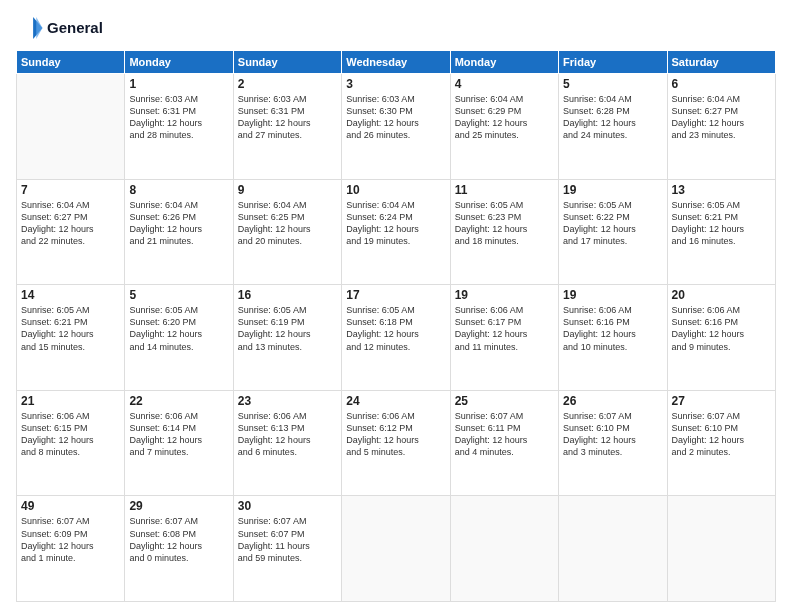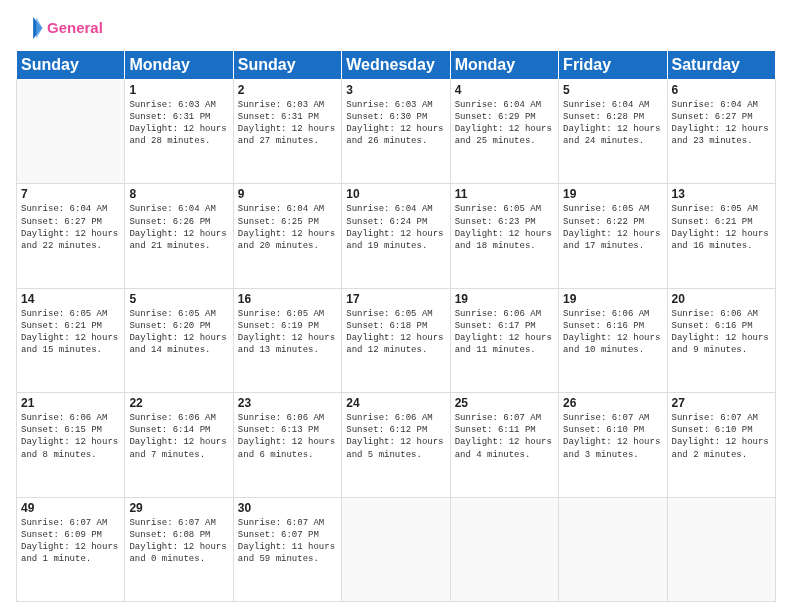--- a/index.html
+++ b/index.html
@@ -28,21 +28,21 @@
       align-items: center;
       gap: 0;
     }
     .logo-text {
       font-size: 15px;
       font-weight: bold;
       color: #333;
       line-height: 1.1;
     }
     .logo-text span {
-      color: #ec4899;
+      color: #0f172a;
     }
     .logo-icon {
       width: 28px;
       height: 28px;
       margin-right: 3px;
     }
     .title-block {
       text-align: right;
     }
     .month-title {
@@ -56,21 +56,21 @@
       color: #555;
     }
     .calendar-table {
       width: 100%;
       border-collapse: collapse;
       flex: 1;
     }
     .calendar-table thead tr th {
       background: #1a6fc4;
       color: #fff;
-      font-size: 16px;
+      font-size: 11px;
       font-weight: bold;
       padding: 5px 4px;
       text-align: left;
       border: 1px solid #fff;
     }
     .calendar-table tbody tr td {
       border: 1px solid #ddd;
       vertical-align: top;
       padding: 3px 4px;
       font-size: 9.5px;
@@ -85,21 +85,20 @@
       font-size: 12px;
       font-weight: bold;
       color: #222;
       display: block;
       margin-bottom: 2px;
     }
     .cell-info {
       font-size: 9px;
       color: #333;
       line-height: 1.35;
-      font-family: Liberation Mono, monospace;
     }
   </style>
 </head>
 <body>
 
 <div class="page">
   <div class="header">
     <div class="logo">
       <svg class="logo-icon" viewBox="0 0 36 36">
         <polygon points="22,4 34,18 22,32" fill="#1a6fc4"></polygon>

